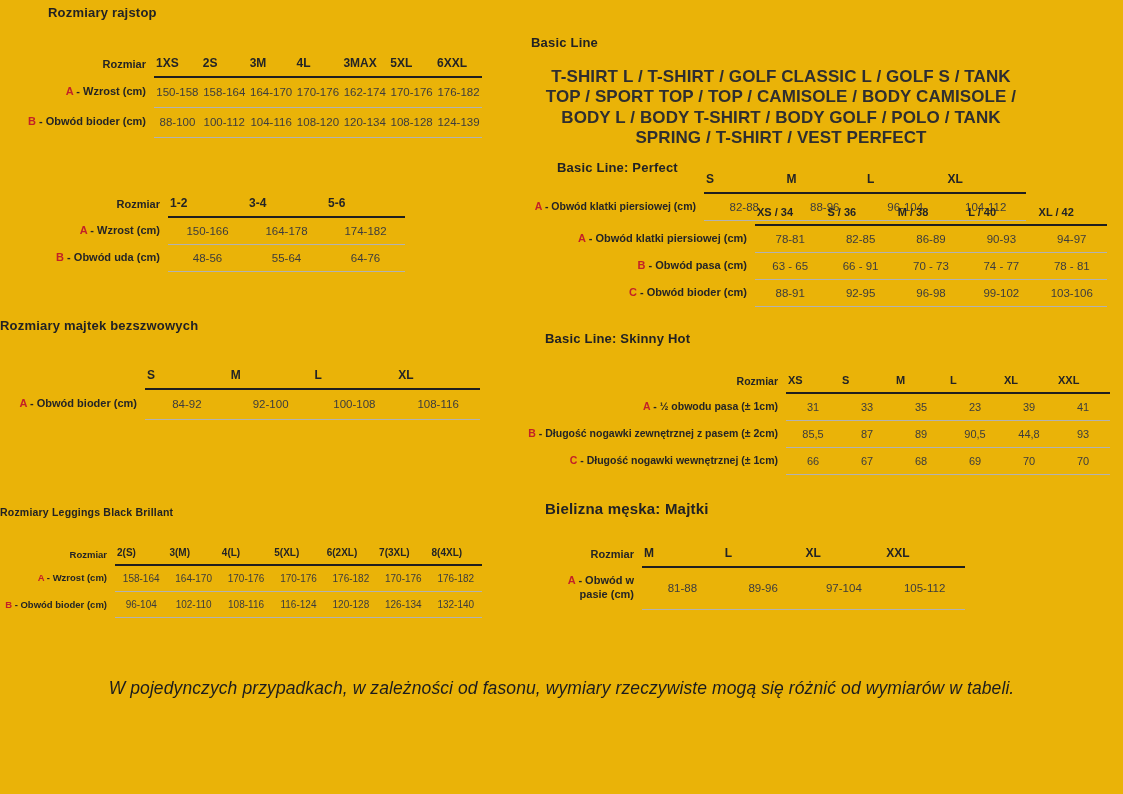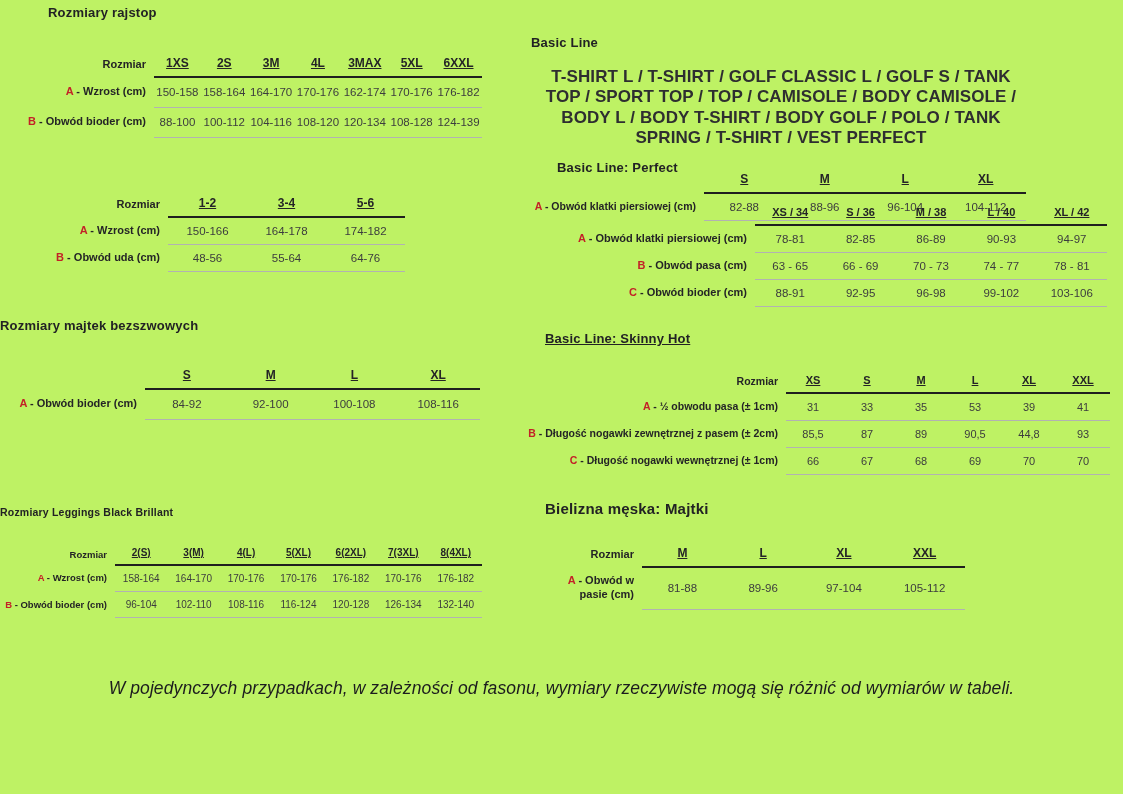--- a/index.html
+++ b/index.html
@@ -5,21 +5,21 @@
   html, body {
     margin: 0; padding: 0;
     background: #ffffff;
     font-family: "Liberation Sans", sans-serif;
     color: #3a3a3c;
   }
   #canvas {
     position: relative;
     width: 1123px;
     height: 794px;
-    background: #bef264;
+    background: #eab308;
     overflow: hidden;
   }
   .section { position: absolute; }
   .section-title {
     font-weight: bold;
     font-size: 13px;
     color: #222224;
     letter-spacing: 0.2px;
     white-space: nowrap;
   }
@@ -49,26 +49,25 @@
     font-weight: bold;
     color: #242426;
     padding: 4px 8px 4px 0;
     font-size: var(--labfs, 11px);
     white-space: var(--labwrap, nowrap);
     line-height: 1.25;
   }
   th.col {
     font-weight: bold;
     color: #242426;
-    text-align: center;
+    text-align: left;
     font-size: var(--headfs, 12px);
     padding: 3px 2px 6px 2px;
     border-bottom: 2px solid #1f1f1f;
     white-space: nowrap;
-    text-decoration: underline;
   }
   tbody td {
     text-align: center;
     font-size: var(--valfs, 11.5px);
     color: #3c3c3e;
     padding: 7px 2px;
     border-bottom: 1px solid #b2b2b2;
     white-space: nowrap;
   }
   thead tr { height: var(--headh, 24px); }
@@ -277,60 +276,60 @@
               <th class="rowlab"><span class="letter">A</span><span class="rest"> - Obwód klatki piersiowej (cm)</span></th>
               <td>78-81</td>
               <td>82-85</td>
               <td>86-89</td>
               <td>90-93</td>
               <td>94-97</td>
             </tr>
             <tr>
               <th class="rowlab"><span class="letter">B</span><span class="rest"> - Obwód pasa (cm)</span></th>
               <td>63 - 65</td>
-              <td>66 - 69</td>
+              <td>66 - 91</td>
               <td>70 - 73</td>
               <td>74 - 77</td>
               <td>78 - 81</td>
             </tr>
             <tr>
               <th class="rowlab"><span class="letter">C</span><span class="rest"> - Obwód bioder (cm)</span></th>
               <td>88-91</td>
               <td>92-95</td>
               <td>96-98</td>
               <td>99-102</td>
               <td>103-106</td>
             </tr>
           </tbody>
         </table>
       </div>
   </div>
 
   <div class="section" style="left:500px; top:331px; width:610px;">
-    <div class="section-title" style="padding-left:45px;text-decoration:underline;">Basic Line: Skinny Hot</div>
+    <div class="section-title" style="padding-left:45px;">Basic Line: Skinny Hot</div>
     <div class="tablewrap" style="--labw:278px; --labfs:10.5px; --headfs:11px; --valfs:11px; margin-top:25px; --headh:22px; --rowh:24px;">
         <table class="size-table">
           <thead>
             <tr>
               <th class="corner">Rozmiar</th>
               <th class="col">XS</th>
               <th class="col">S</th>
               <th class="col">M</th>
               <th class="col">L</th>
               <th class="col">XL</th>
               <th class="col">XXL</th>
             </tr>
           </thead>
           <tbody>
             <tr>
               <th class="rowlab"><span class="letter">A</span><span class="rest"> - ½ obwodu pasa (± 1cm)</span></th>
               <td>31</td>
               <td>33</td>
               <td>35</td>
-              <td>53</td>
+              <td>23</td>
               <td>39</td>
               <td>41</td>
             </tr>
             <tr>
               <th class="rowlab"><span class="letter">B</span><span class="rest"> - Długość nogawki zewnętrznej z pasem (± 2cm)</span></th>
               <td>85,5</td>
               <td>87</td>
               <td>89</td>
               <td>90,5</td>
               <td>44,8</td>

